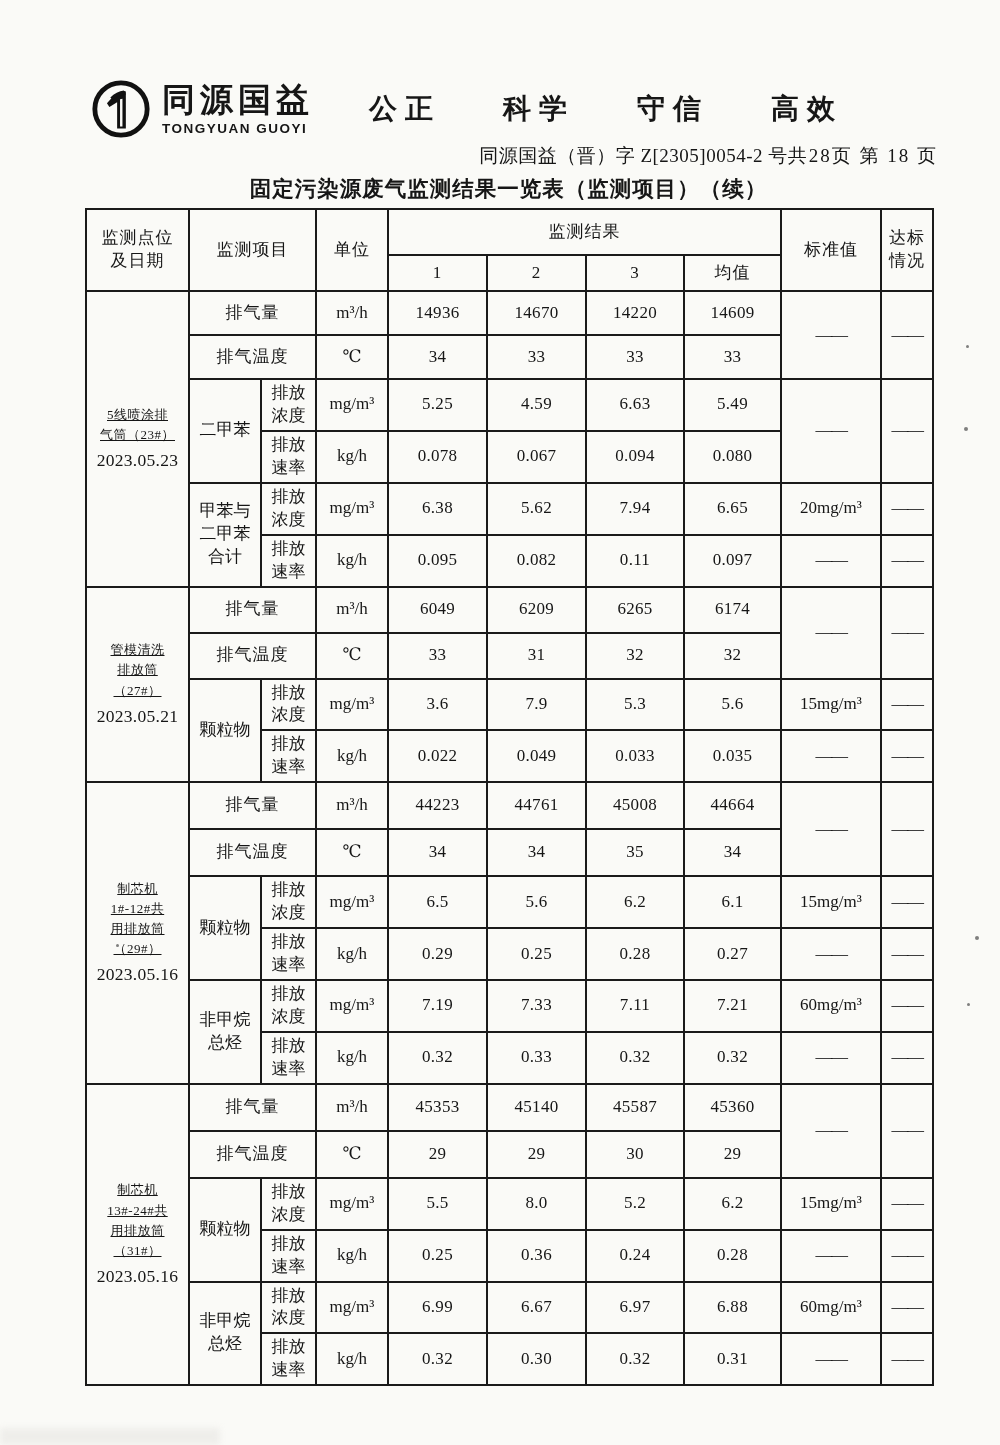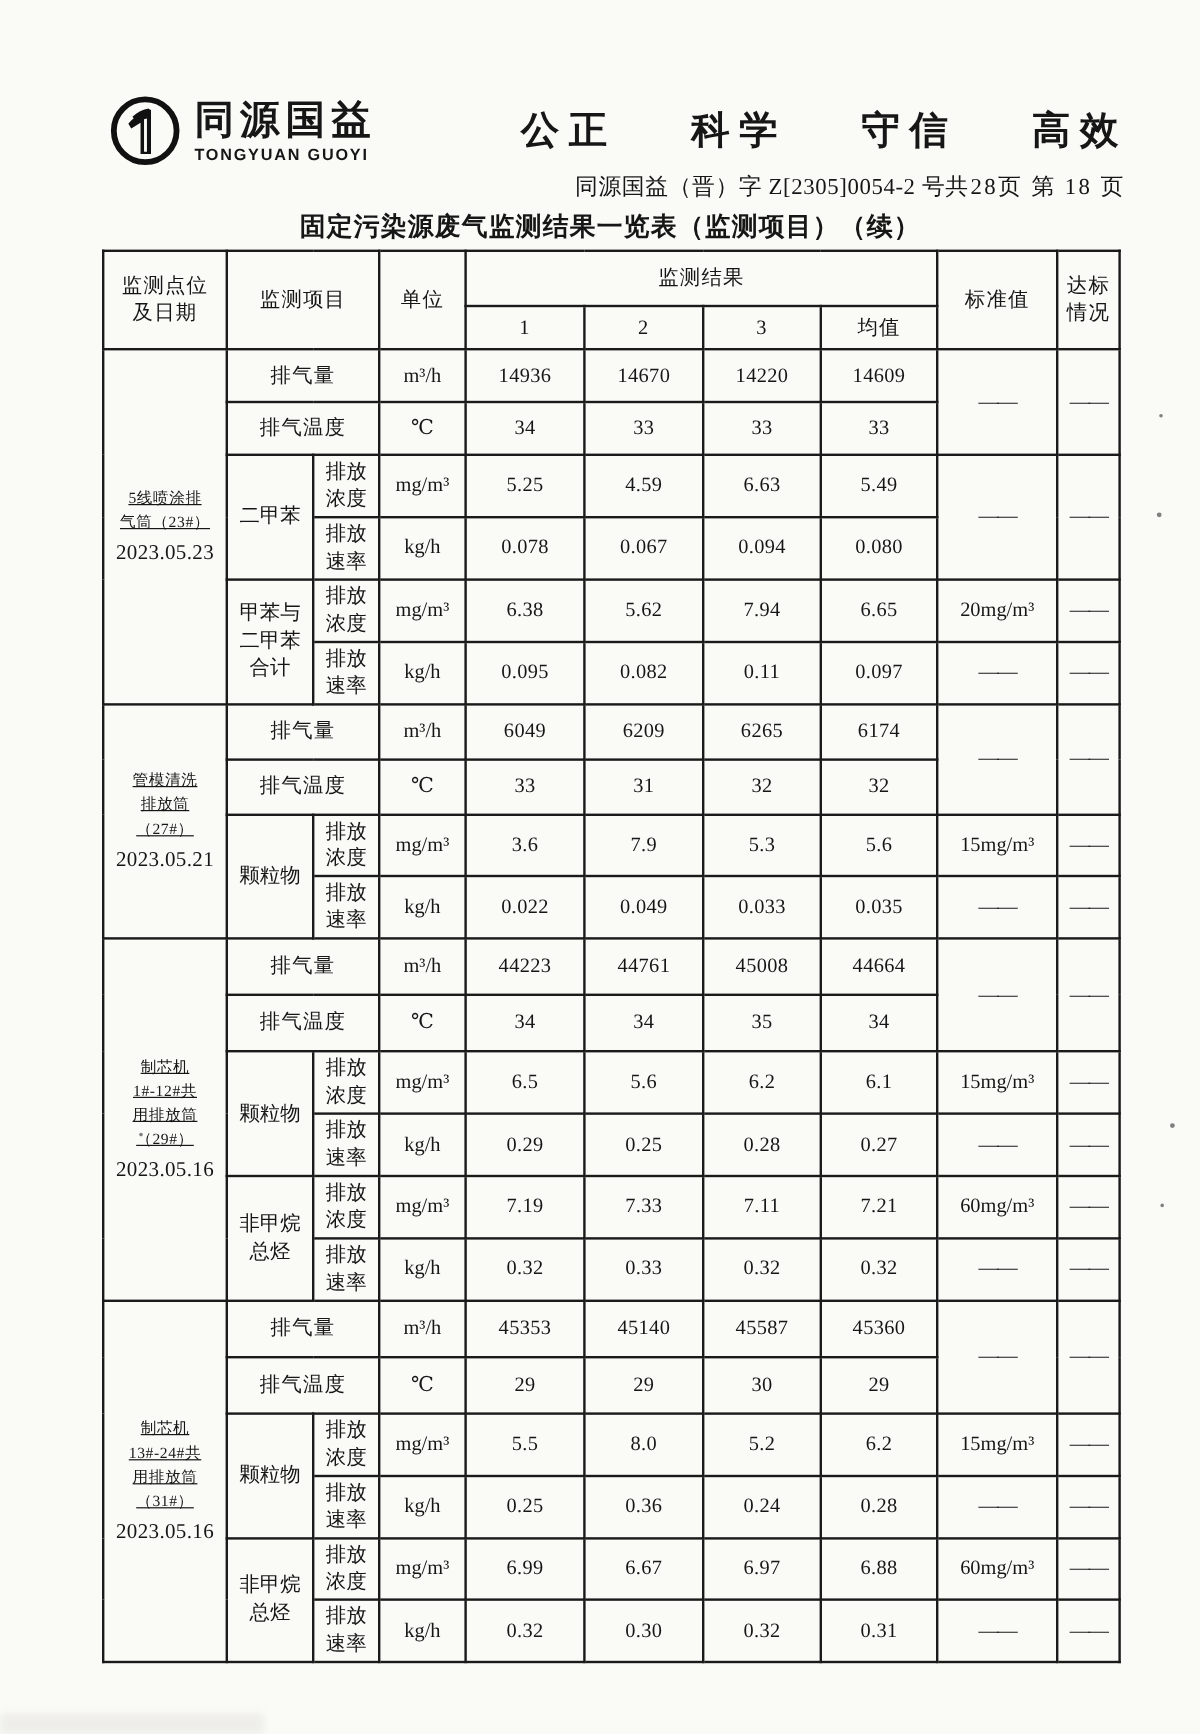--- a/index.html
+++ b/index.html
@@ -10,36 +10,36 @@
     font-family:"Liberation Serif","DejaVu Serif",serif;
     color:#161616;
     position:relative;
     overflow:hidden;
   }
   .sheet { position:absolute; left:0; top:0; width:1000px; height:1445px; }
 
   
   .brand-row {
     position:absolute; left:90px; top:74px; width:850px; height:70px;
-    display:flex; align-items:center;justify-content:space-between;
+    display:flex; align-items:center;
   }
   .logo-wrap { display:flex; align-items:center; }
   .logo-mark { width:62px; height:62px; flex:0 0 auto; }
   .logo-text { margin-left:10px; }
   .logo-cn {
     font-size:33px; font-weight:bold; letter-spacing:5px;
     font-family:"Liberation Sans","DejaVu Sans",sans-serif; line-height:1;
   }
   .logo-en {
     font-size:13.5px; font-weight:bold; letter-spacing:1.5px;
     font-family:"Liberation Sans","DejaVu Sans",sans-serif; margin-top:5px;
   }
   .slogan {
     display:flex; margin-left:55px; gap:62px;
-    font-size:32px; font-weight:bold; letter-spacing:8px;
+    font-size:28px; font-weight:bold; letter-spacing:8px;
     font-family:"Liberation Sans","DejaVu Sans",sans-serif;
   }
   .doc-row {
     position:absolute; left:103px; top:143px; width:835px;
     display:flex; justify-content:flex-end; align-items:baseline;
     font-size:19px;
   }
   .doc-no { letter-spacing:0.5px; }
   .page-info { letter-spacing:2px; }
   .doc-title {

